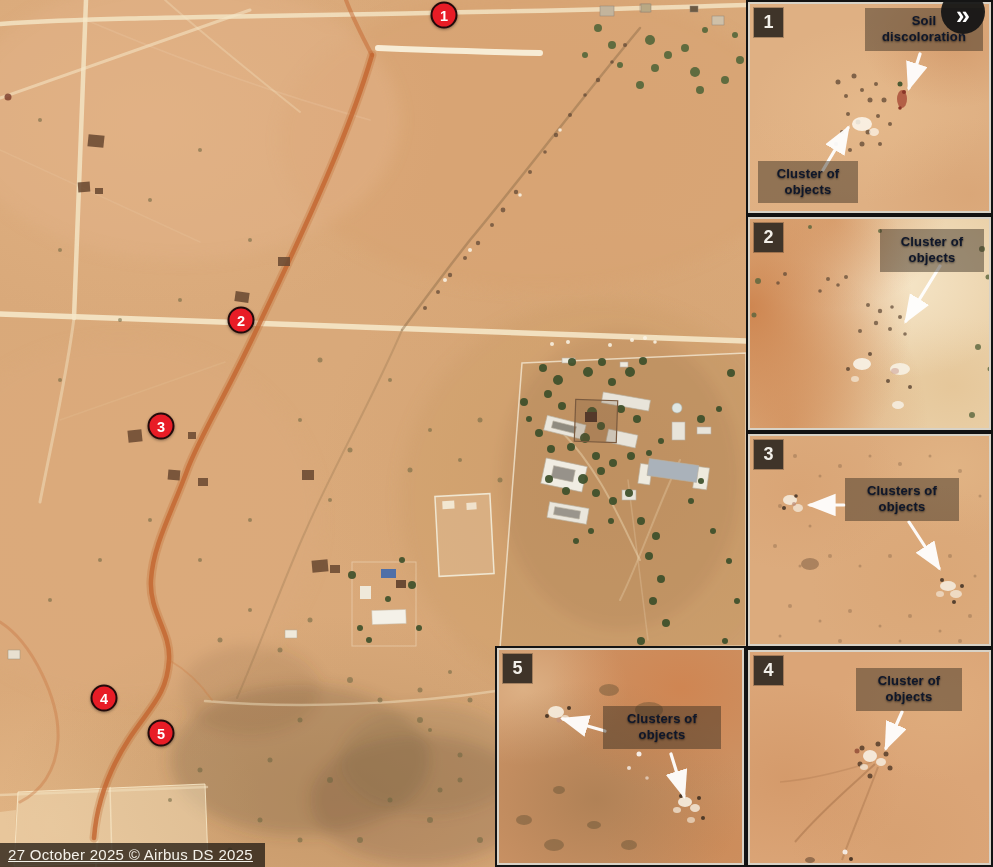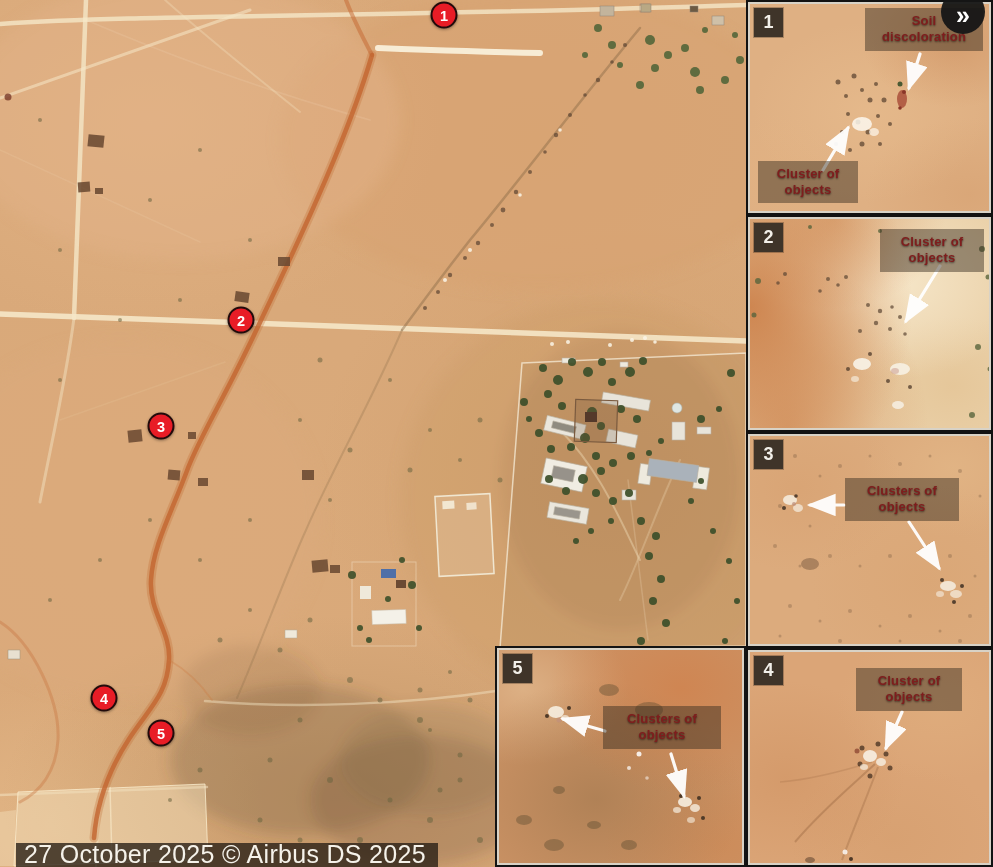--- a/index.html
+++ b/index.html
@@ -26,24 +26,24 @@
   .marker{
     position:absolute;width:27px;height:27px;border-radius:50%;
     background:#e81c26;border:2.5px solid #220b0b;box-sizing:border-box;
     transform:translate(-50%,-50%);
     display:flex;align-items:center;justify-content:center;
     color:#fff;font-size:14.5px;font-weight:bold;
     box-shadow:0 1px 3px rgba(0,0,0,.4);
   }
   
   .attribution{
-    position:absolute;left:16px;bottom:0;z-index:25;
+    position:absolute;left:0;bottom:0;z-index:25;
     background:rgba(38,30,21,.78);color:#f5f2ea;
-    font-size:25px;line-height:23px;height:23px;
-    padding:0 12px 1px 8px;letter-spacing:.3px;white-space:nowrap;
+    font-size:15px;line-height:23px;height:23px;
+    padding:0 12px 1px 8px;letter-spacing:.3px;white-space:nowrap;text-decoration:underline;
   }
   
   .inset-column{position:absolute;left:746px;top:0;width:247px;height:867px;background:#121212;}
   .inset{
     position:absolute;box-sizing:border-box;overflow:hidden;
     border:2px solid #d8d2c6;background:#dcab7d;
   }
   .col .inset{left:2px;width:243px;}
   .pos1{top:2px;height:211px;}
   .pos2{top:217px;height:213px;}
@@ -59,21 +59,21 @@
   .anno{position:absolute;left:0;top:0;width:100%;height:100%;z-index:5;}
   .badge{
     position:absolute;left:4px;top:4px;z-index:7;
     width:29px;height:29px;background:#3f3429;
     display:flex;align-items:center;justify-content:center;
     color:#f2efe9;font-size:18px;font-weight:bold;
     box-shadow:0 0 0 1px rgba(0,0,0,.25);
   }
   .note{
     position:absolute;z-index:6;box-sizing:border-box;
-    background:rgba(55,45,32,.47);color:#7f1d1d;
+    background:rgba(55,45,32,.47);color:#0f172a;
     font-size:13px;font-weight:600;line-height:1.25;text-align:center;
     padding:5px 6px;letter-spacing:.2px;
     text-shadow:0 1px 2px rgba(0,0,0,.55);
   }
   
   .art1{background-color:#dfb083;background-image:
     radial-gradient(130px 95px at 85% 18%, rgba(198,130,80,.4), transparent 70%),
     radial-gradient(170px 130px at 50% 52%, rgba(242,204,156,.3), transparent 70%),
     radial-gradient(110px 85px at 10% 82%, rgba(226,178,130,.6), transparent 70%),
     radial-gradient(150px 110px at 92% 92%, rgba(205,145,95,.3), transparent 70%);}

